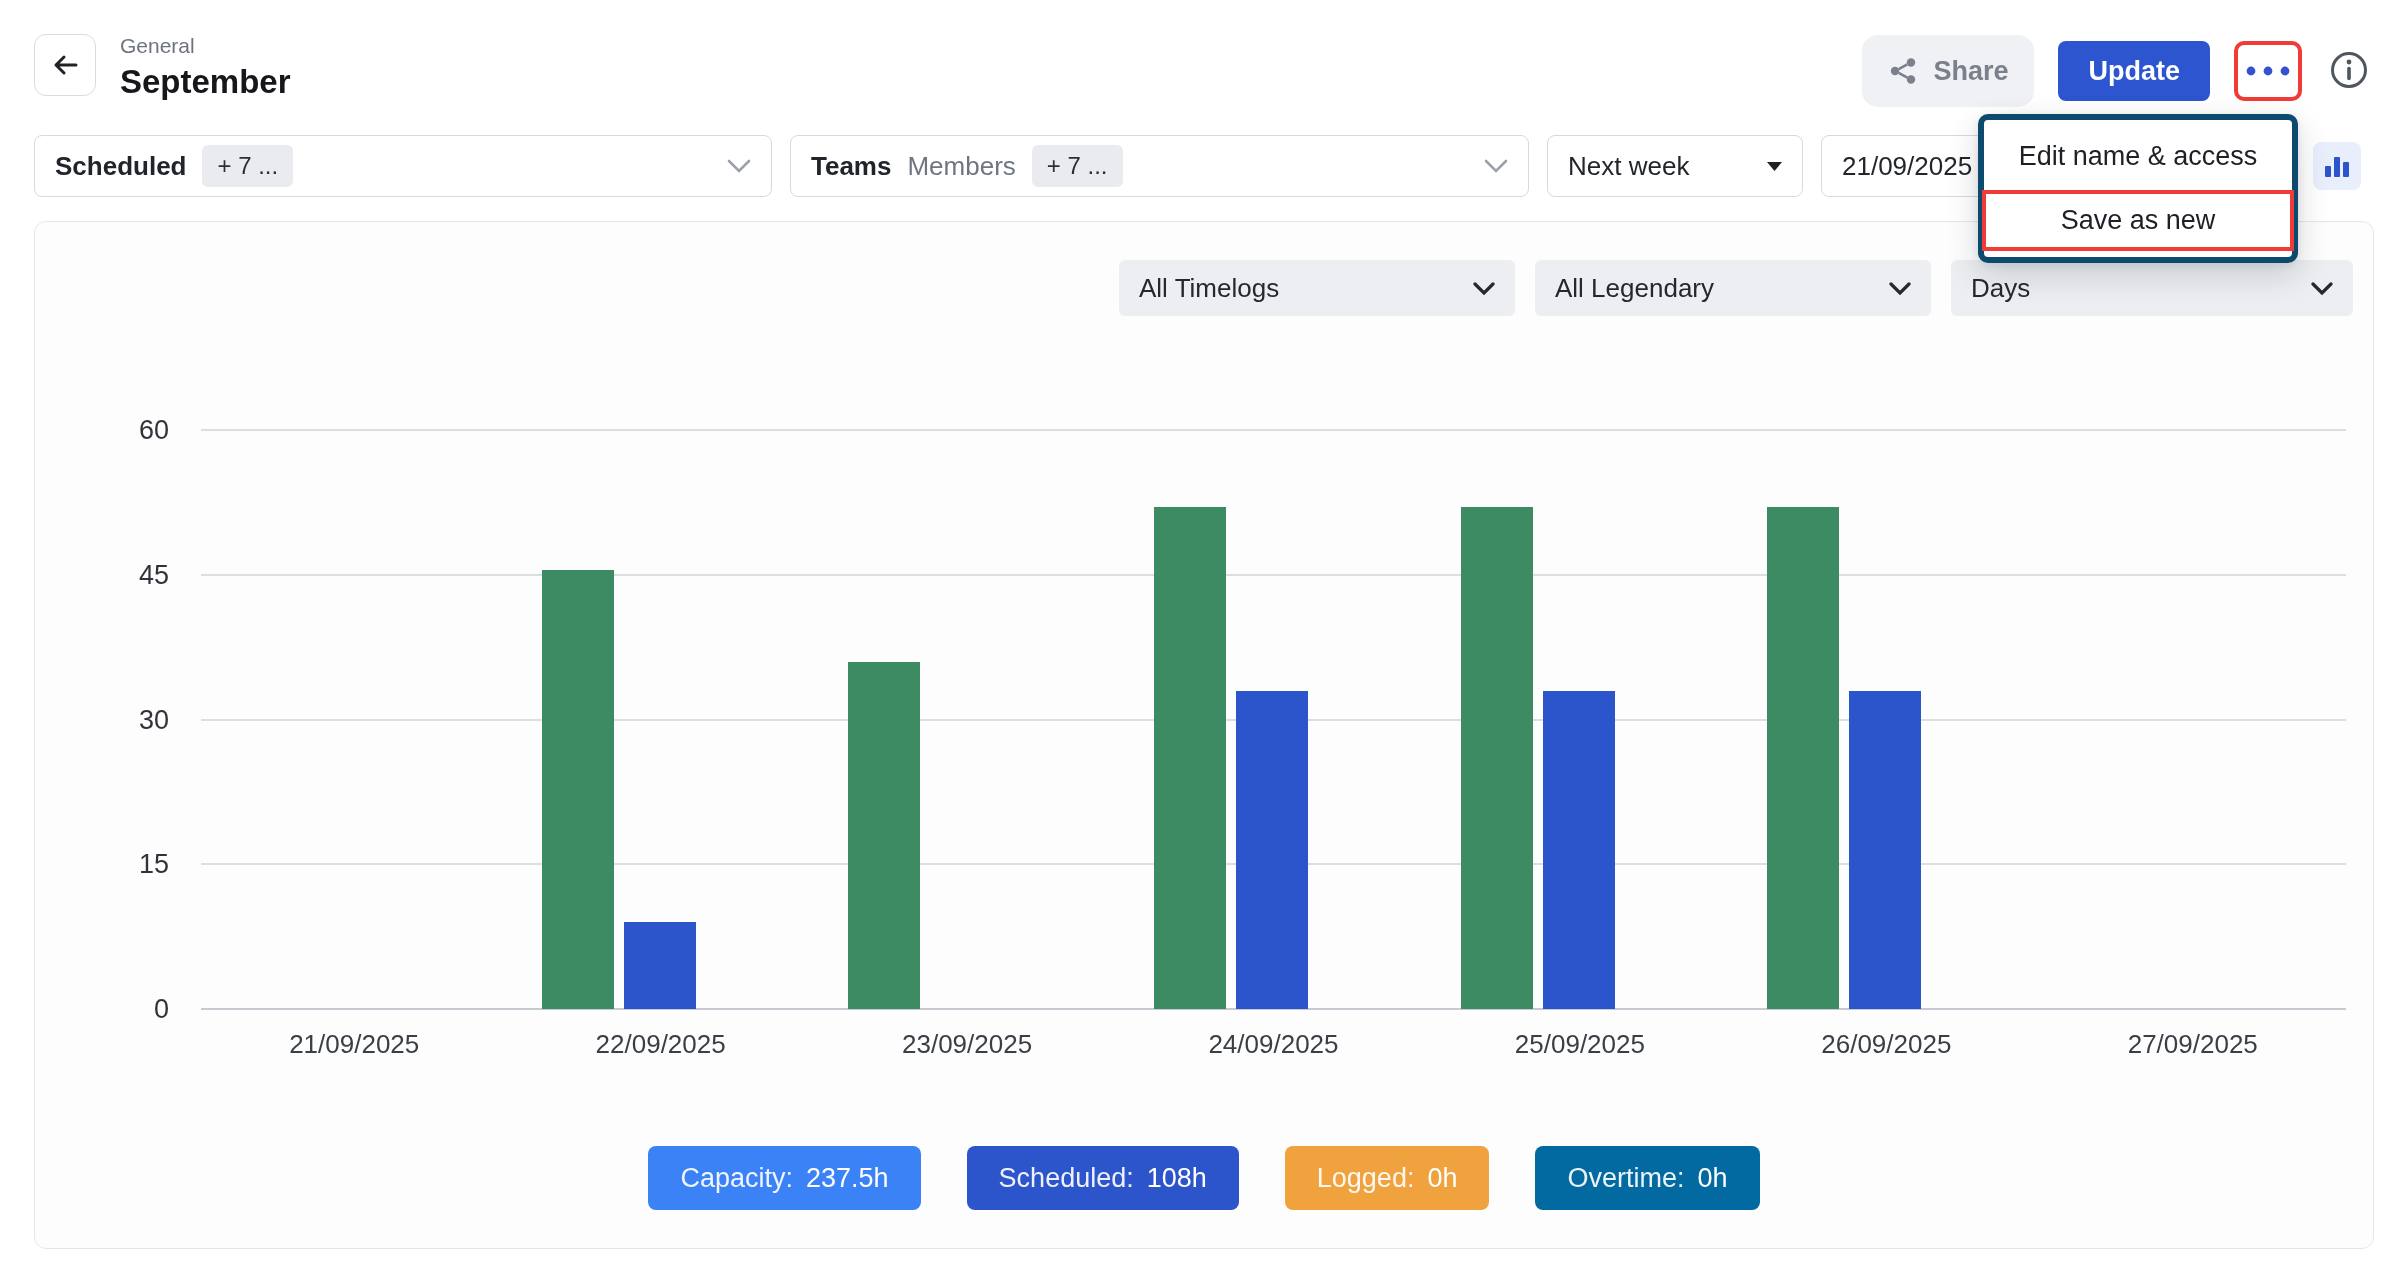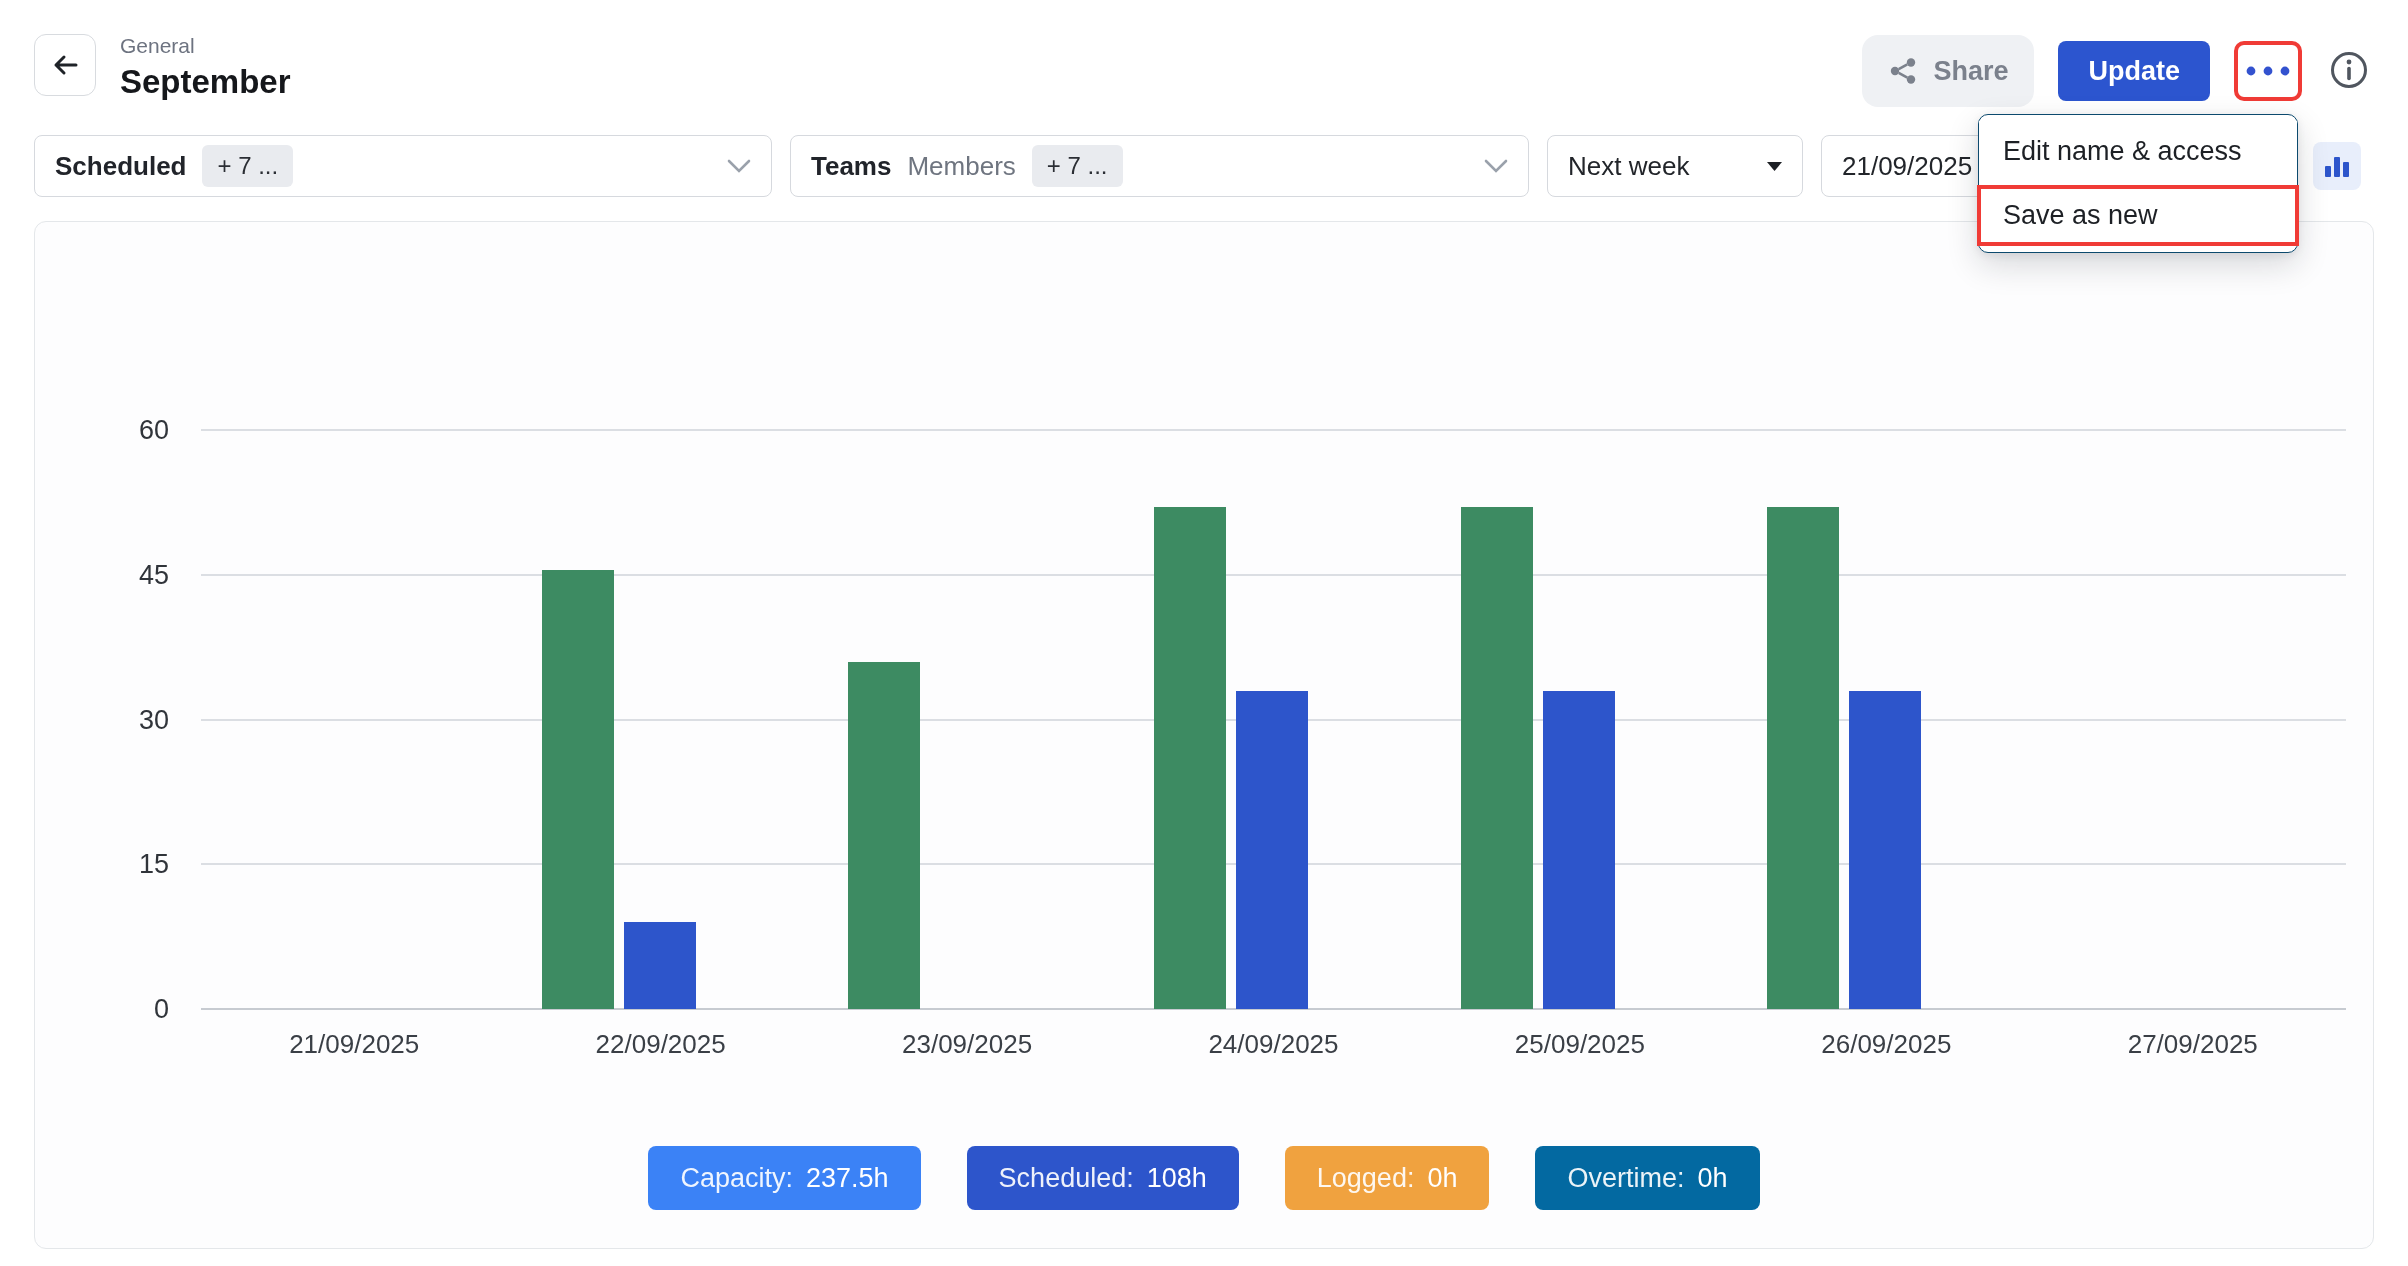--- a/index.html
+++ b/index.html
@@ -55,23 +55,24 @@
   .chip { background: #e9ebef; border-radius: 6px; padding: 7px 15px; font-size: 24px; color: #2b2e34; }
   .chev-end { margin-left: auto; display: flex; }
   .chart-view-btn {
     width: 48px; height: 48px; border: none; background: #e8eefb; border-radius: 8px;
     display: flex; align-items: center; justify-content: center; padding: 0; cursor: pointer; margin-left: 2px;
   }
 
   
   .menu {
     position: absolute; top: 114px; right: 110px; width: 320px; z-index: 40;
-    background: #fff; border: 1px solid #0c4a6e; border-radius: 10px;
+    background: #fff; border: 6px solid #0c4a6e; border-radius: 10px;
     box-shadow: 0 12px 32px rgba(20,24,35,.16), 0 2px 8px rgba(20,24,35,.08);
     padding: 6px 0;
+    text-align: center;
   }
   .menu-item { padding: 15px 24px; font-size: 27px; color: #1d2025; cursor: pointer; background: #fff; }
   .menu-item-highlight { border: 4px solid #f03b36; margin: 3px -2px 0; }
   .menu-item-highlight .menu-item { padding: 11px 22px; }
 
   
   .card {
     position: relative; margin: 24px 34px 0; height: 1028px;
     background: #fdfdfe; border: 1px solid #e4e7ea; border-radius: 12px;
   }
@@ -192,20 +193,40 @@
   </div>
 
   <div class="menu">
     <div class="menu-item">Edit name &amp; access</div>
     <div class="menu-item-highlight">
       <div class="menu-item">Save as new</div>
     </div>
   </div>
 
   <section class="card">
+    <div class="chart-controls">
+      <div class="ctrl ctrl-timelogs">
+        <span>All Timelogs</span>
+        <svg width="22" height="13" viewBox="0 0 22 13">
+          <path d="M2 2l9 9 9-9" stroke="#25282d" stroke-width="3.2" fill="none" stroke-linecap="round"></path>
+        </svg>
+      </div>
+      <div class="ctrl ctrl-legendary">
+        <span>All Legendary</span>
+        <svg width="22" height="13" viewBox="0 0 22 13">
+          <path d="M2 2l9 9 9-9" stroke="#25282d" stroke-width="3.2" fill="none" stroke-linecap="round"></path>
+        </svg>
+      </div>
+      <div class="ctrl ctrl-days">
+        <span>Days</span>
+        <svg width="22" height="13" viewBox="0 0 22 13">
+          <path d="M2 2l9 9 9-9" stroke="#25282d" stroke-width="3.2" fill="none" stroke-linecap="round"></path>
+        </svg>
+      </div>
+    </div>
 
     <div class="y-axis">
         <div class="ytick" style="top: 100%;">0</div>
         <div class="ytick" style="top: 75%;">15</div>
         <div class="ytick" style="top: 50%;">30</div>
         <div class="ytick" style="top: 25%;">45</div>
         <div class="ytick" style="top: 0%;">60</div>
       </div>
     <div class="plot">
         <div class="gridline zero" style="top: 100%;"></div>

